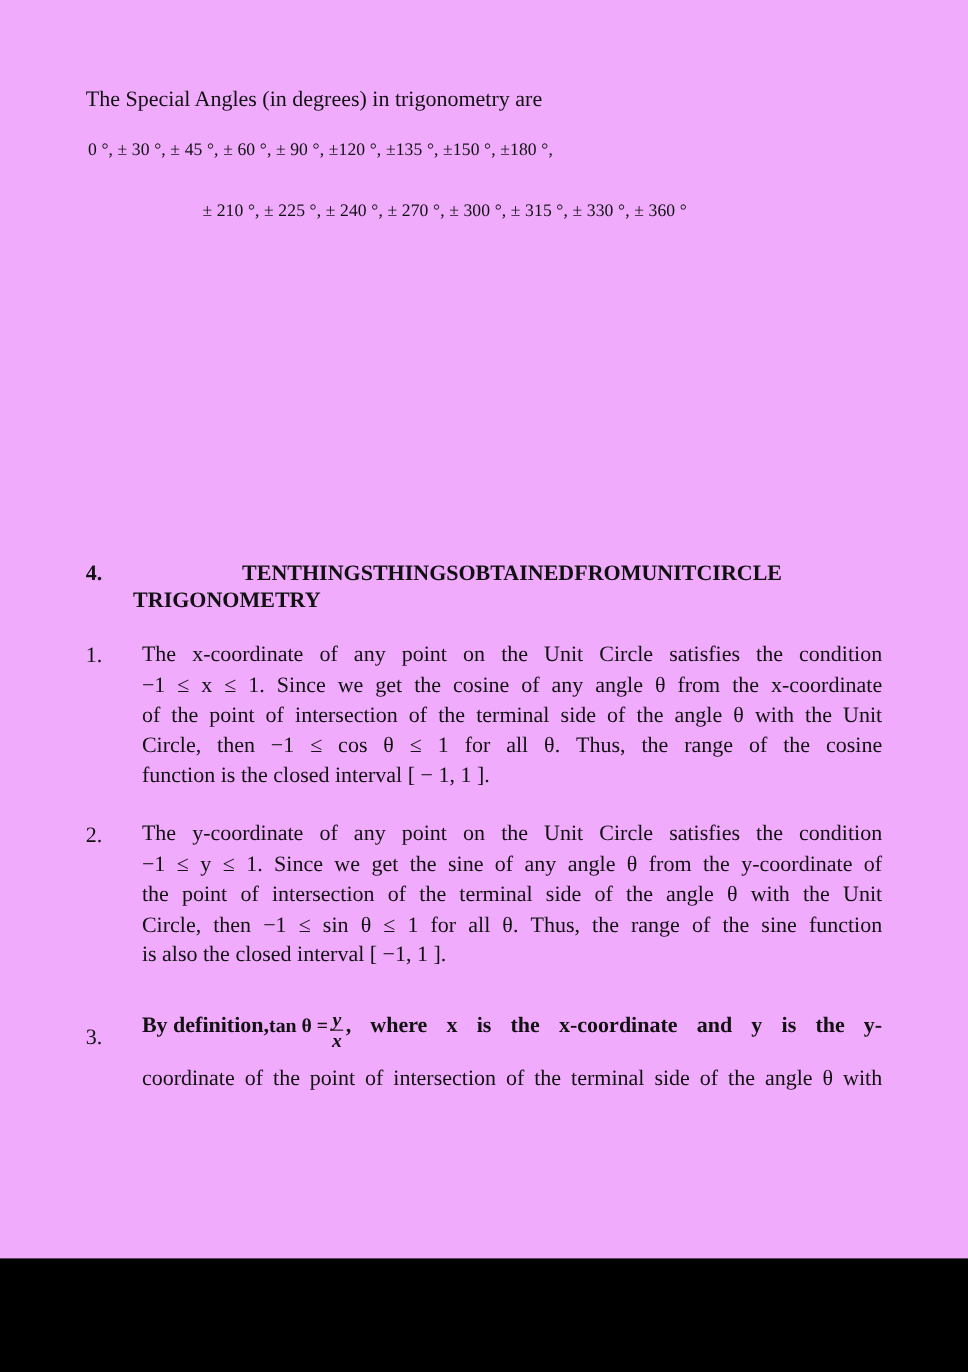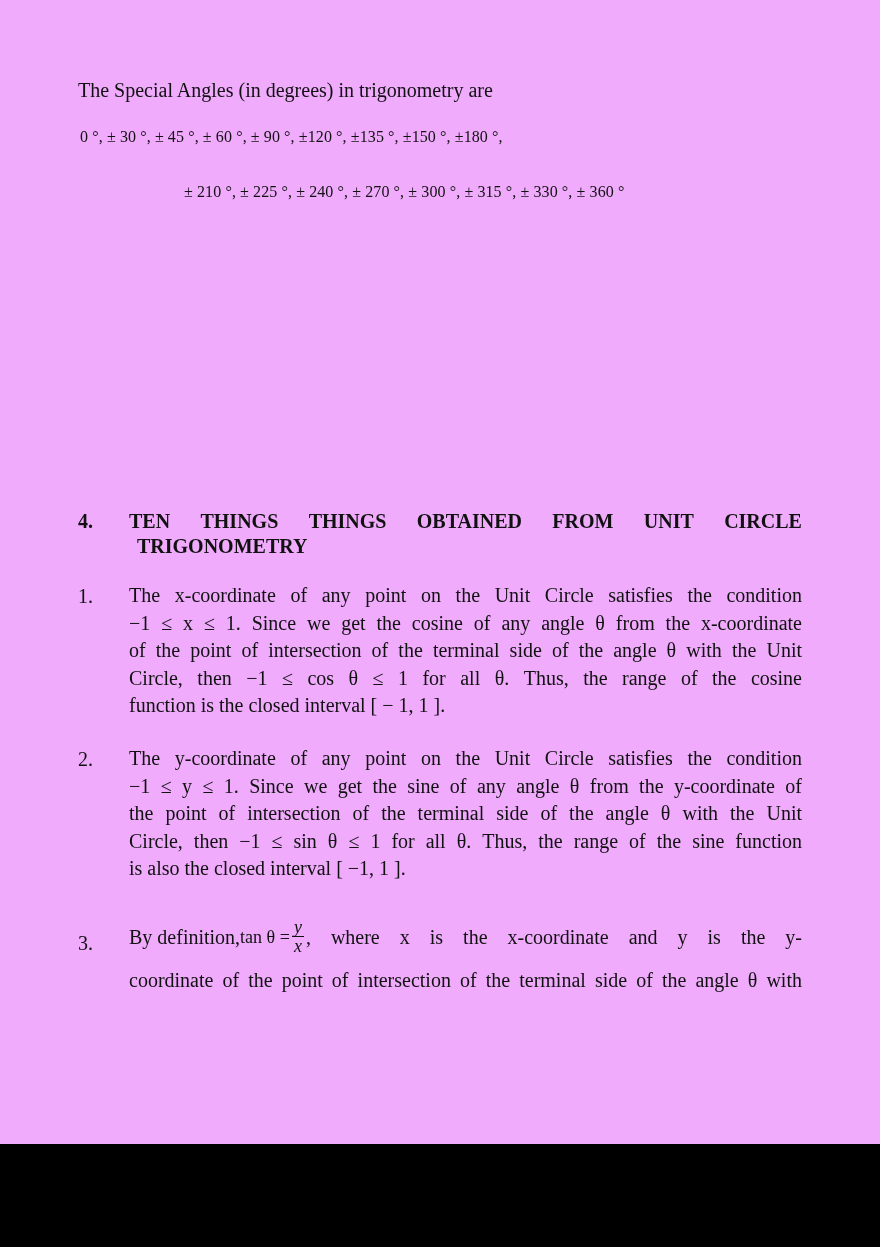--- a/index.html
+++ b/index.html
@@ -23,51 +23,51 @@
 </head>
 <body>
 
 <div class="page">
 
   <div class="abs txt" style="left:78px; top:76px;">The Special Angles (in degrees) in trigonometry are</div>
   <div class="abs angles" style="left:80px; top:128px;">0 °,  ± 30 °,  ± 45 °,  ± 60 °,  ± 90 °,  ±120 °,  ±135 °,  ±150 °,  ±180 °,</div>
   <div class="abs angles" style="left:184px; top:183px;">± 210 °,  ± 225 °,  ± 240 °,  ± 270 °,  ± 300 °,  ± 315 °,  ± 330 °,  ± 360 °</div>
 
   <div class="abs heading" style="left:78px; top:510px;">4.</div>
-  <div class="heading-row heading" style="top:510px;">
+  <div class="heading-row heading" style="top:510px;justify-content:center;">
     <span>TEN</span>
     <span>THINGS</span>
     <span>THINGS</span>
     <span>OBTAINED</span>
     <span>FROM</span>
     <span>UNIT</span>
     <span>CIRCLE</span>
   </div>
-  <div class="abs heading" style="left:137px; top:535px;">TRIGONOMETRY</div>
+  <div class="abs heading" style="left:121px; top:535px;">TRIGONOMETRY</div>
 
   <div class="num" style="top:585px;">1.</div>
   <div class="para" style="top:582px;">
     <span class="line">The x-coordinate of any point on the Unit Circle satisfies the condition</span>
     <span class="line">−1 ≤ x ≤ 1.  Since we get the cosine of any angle θ from the x-coordinate</span>
     <span class="line">of the point of intersection of the terminal side of the angle θ with the Unit</span>
     <span class="line">Circle, then  −1 ≤ cos θ ≤ 1  for all θ.   Thus, the range of the cosine</span>
     <span class="line last">function is the closed interval [ − 1, 1 ].</span>
   </div>
 
   <div class="num" style="top:748px;">2.</div>
   <div class="para" style="top:745px;">
     <span class="line">The y-coordinate of any point on the Unit Circle satisfies the condition</span>
     <span class="line">−1 ≤ y ≤ 1.  Since we get the sine of any angle θ from the y-coordinate of</span>
     <span class="line">the point of intersection of the terminal side of the angle θ with the Unit</span>
     <span class="line">Circle, then  −1 ≤ sin θ ≤ 1  for all θ.  Thus, the range of the sine function</span>
     <span class="line last">is also the closed interval [ −1, 1 ].</span>
   </div>
 
   <div class="num" style="top:932px;">3.</div>
-  <div class="abs txt" style="left:129px; top:918px; width:673px; display:flex; align-items:center;">
+  <div class="abs txt" style="left:129px; top:918px; width:673px; display:flex; font-weight:bold;">
     <span>By definition,</span>
     <span style="font-size:18px;">tan θ =</span>
     <span class="frac">
       <span class="n">y</span>
       <span class="d">x</span>
     </span>
     <span style="flex:1; display:block; text-align:justify; text-align-last:justify; white-space:nowrap;">,  where x is the x-coordinate and y is the y-</span>
   </div>
   <div class="abs txt" style="left:129px; top:966px; width:673px; text-align:justify; text-align-last:justify;">coordinate of the point of intersection of the terminal side of the angle θ with</div>
 

